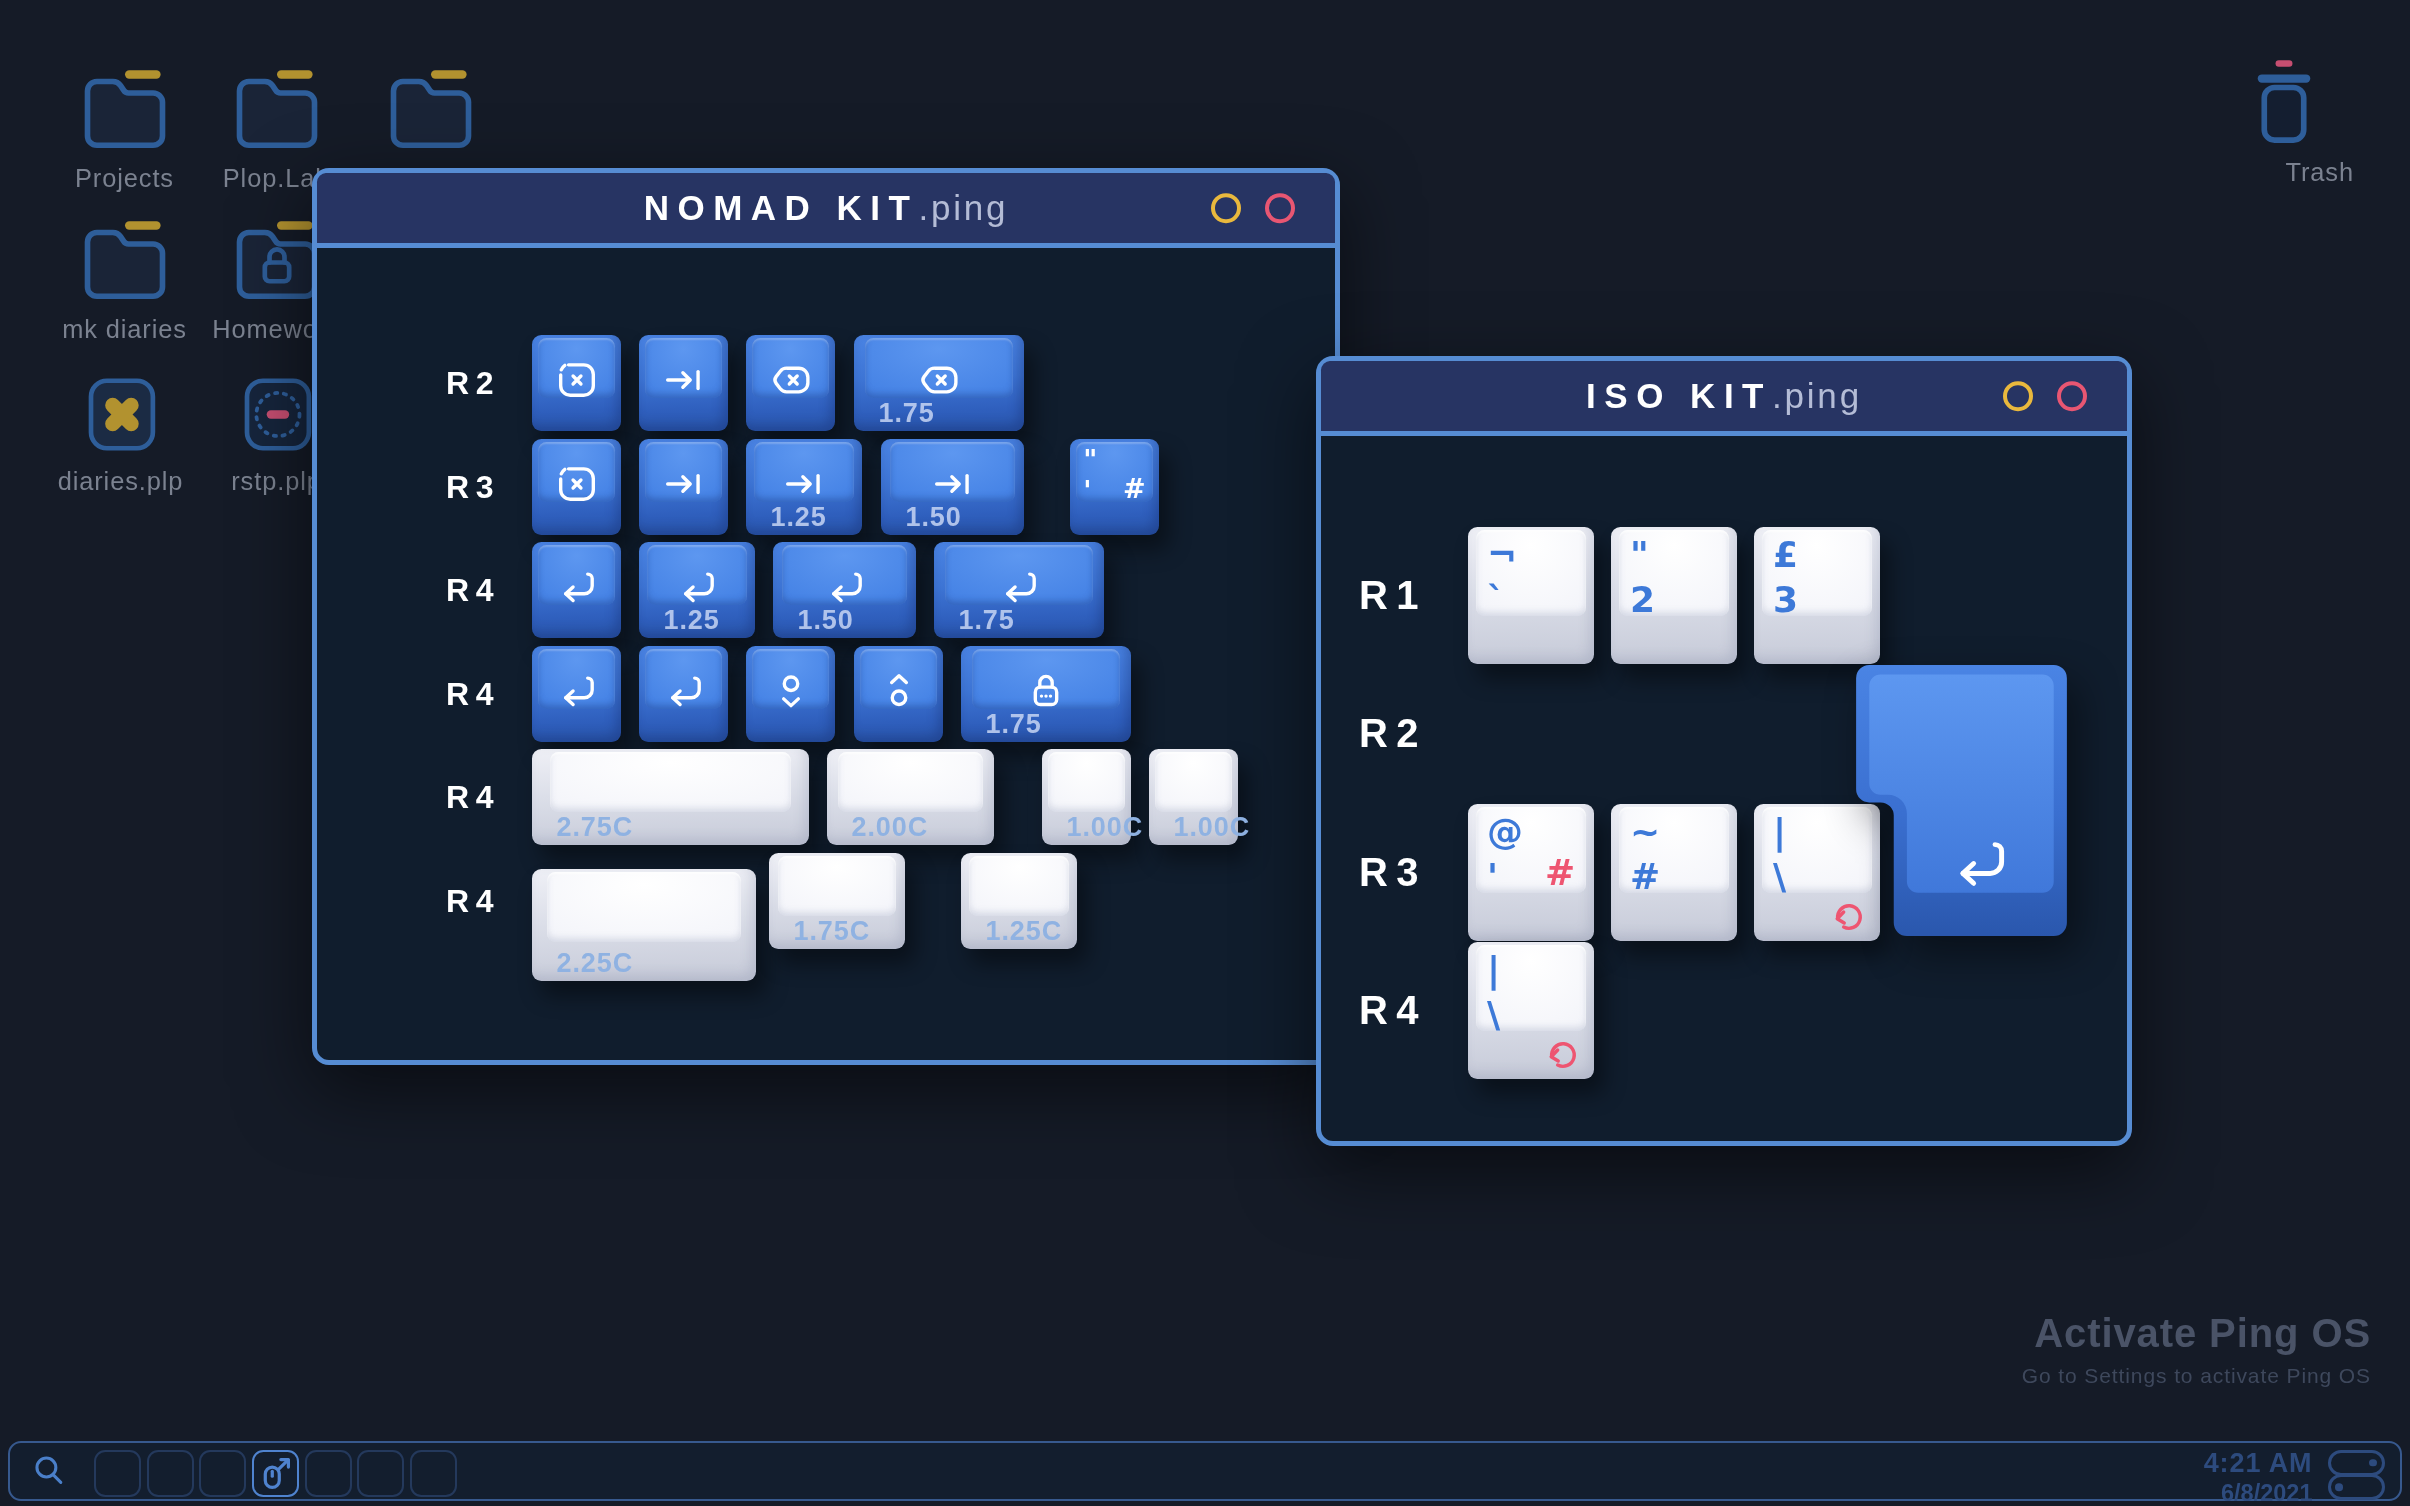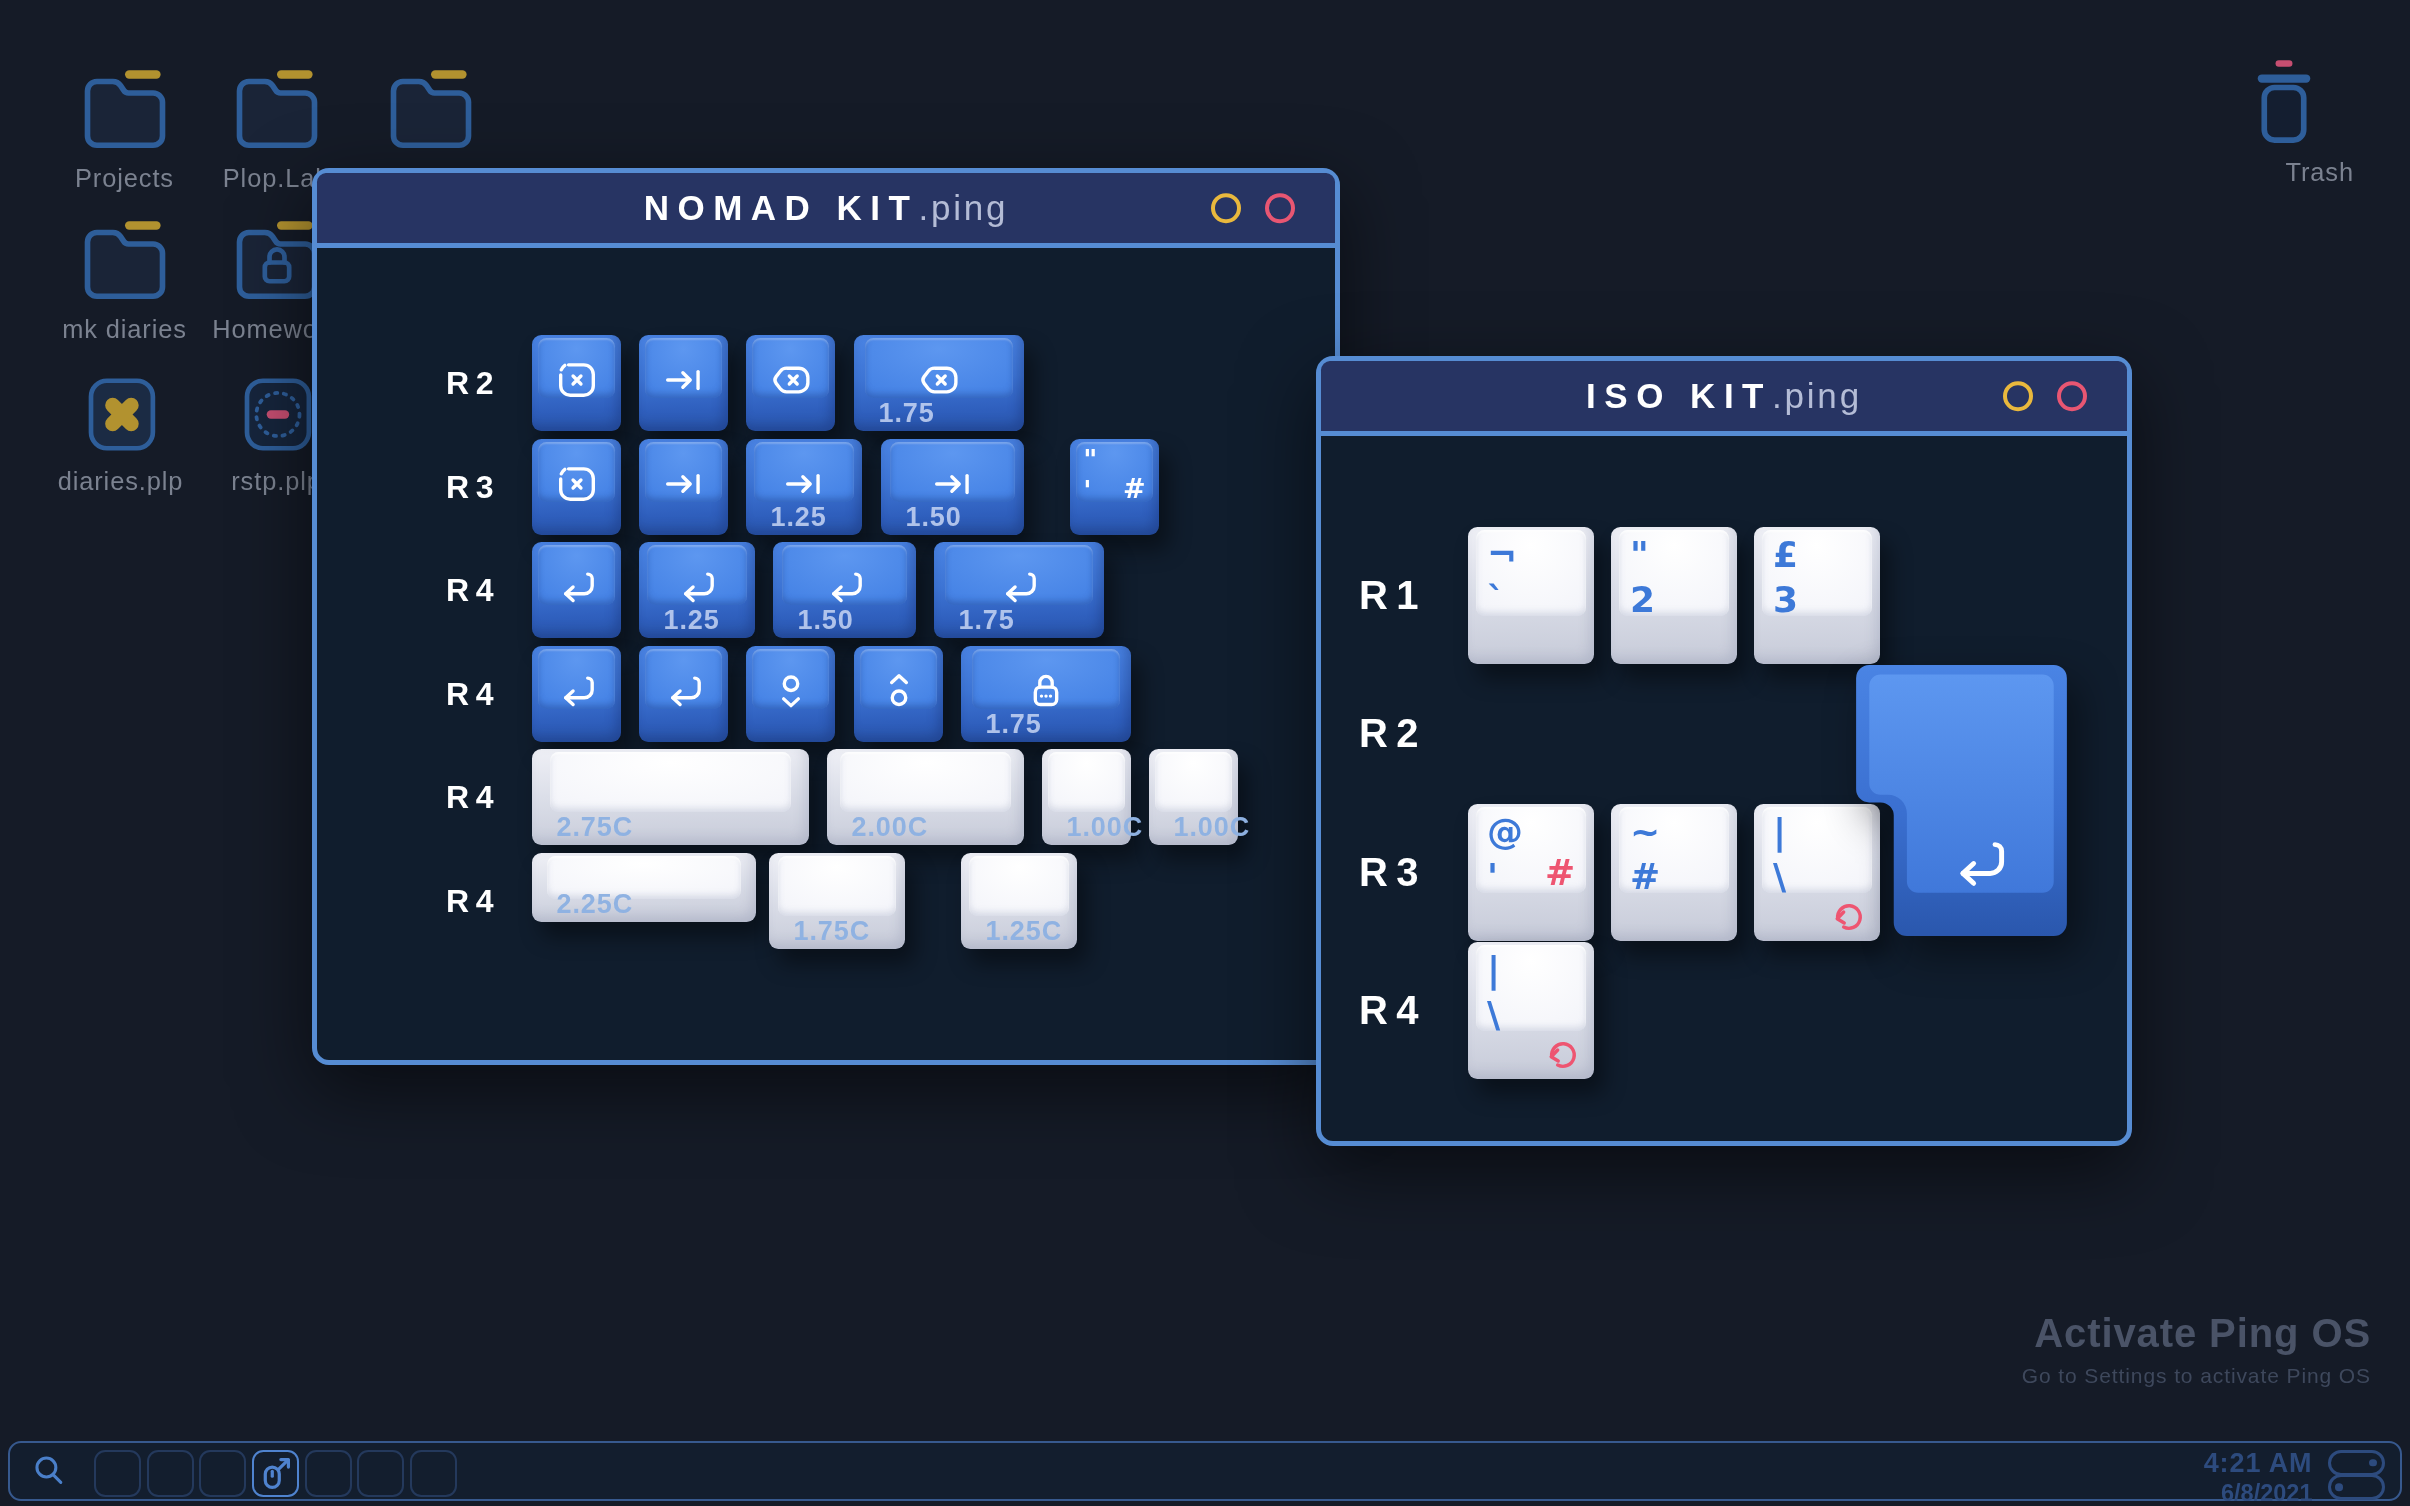--- a/index.html
+++ b/index.html
@@ -373,34 +373,34 @@
               </g>
             </svg>
           </span>
           <span class="sizelabel" style="font-size:27px;left:24.5px;">1.75</span>
         </div>
         <div class="rowlabel" style="left: 156px; top: 624px; font-size: 32px; letter-spacing: 6.6px;">R4</div>
         <div class="key w" style="left: 215px; top: 576px; width: 277px; height: 96px;">
           <div class="face"></div>
           <span class="sizelabel" style="font-size:27px;left:24.5px;">2.75C</span>
         </div>
-        <div class="key w" style="left: 510px; top: 576px; width: 197px; height: 96px;">
+        <div class="key w" style="left: 510px; top: 576px; width: 167px; height: 96px;">
           <div class="face"></div>
           <span class="sizelabel" style="font-size:27px;left:24.5px;">2.00C</span>
         </div>
         <div class="key w" style="left: 725px; top: 576px; width: 89px; height: 96px;">
           <div class="face"></div>
           <span class="sizelabel" style="font-size:27px;left:24.5px;">1.00C</span>
         </div>
         <div class="key w" style="left: 832px; top: 576px; width: 89px; height: 96px;">
           <div class="face"></div>
           <span class="sizelabel" style="font-size:27px;left:24.5px;">1.00C</span>
         </div>
         <div class="rowlabel" style="left: 156px; top: 728px; font-size: 32px; letter-spacing: 6.6px;">R4</div>
-        <div class="key w" style="left: 215px; top: 680px; width: 224px; height: 69px; text-align: center;">
+        <div class="key w" style="left: 215px; top: 696px; width: 224px; height: 112px; text-align: center;">
           <div class="face"></div>
           <span class="sizelabel" style="font-size:27px;left:24.5px;">2.25C</span>
         </div>
         <div class="key w" style="left: 452px; top: 680px; width: 136px; height: 96px;">
           <div class="face"></div>
           <span class="sizelabel" style="font-size:27px;left:24.5px;">1.75C</span>
         </div>
         <div class="key w" style="left: 644px; top: 680px; width: 116px; height: 96px;">
           <div class="face"></div>
           <span class="sizelabel" style="font-size:27px;left:24.5px;">1.25C</span>

